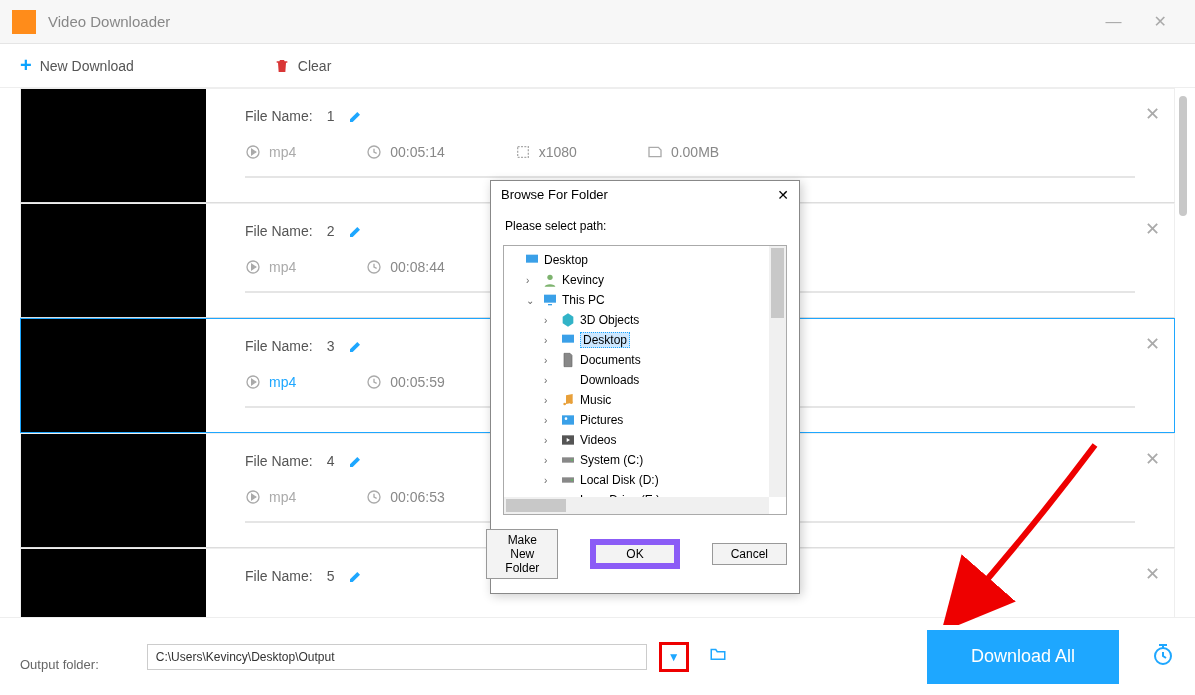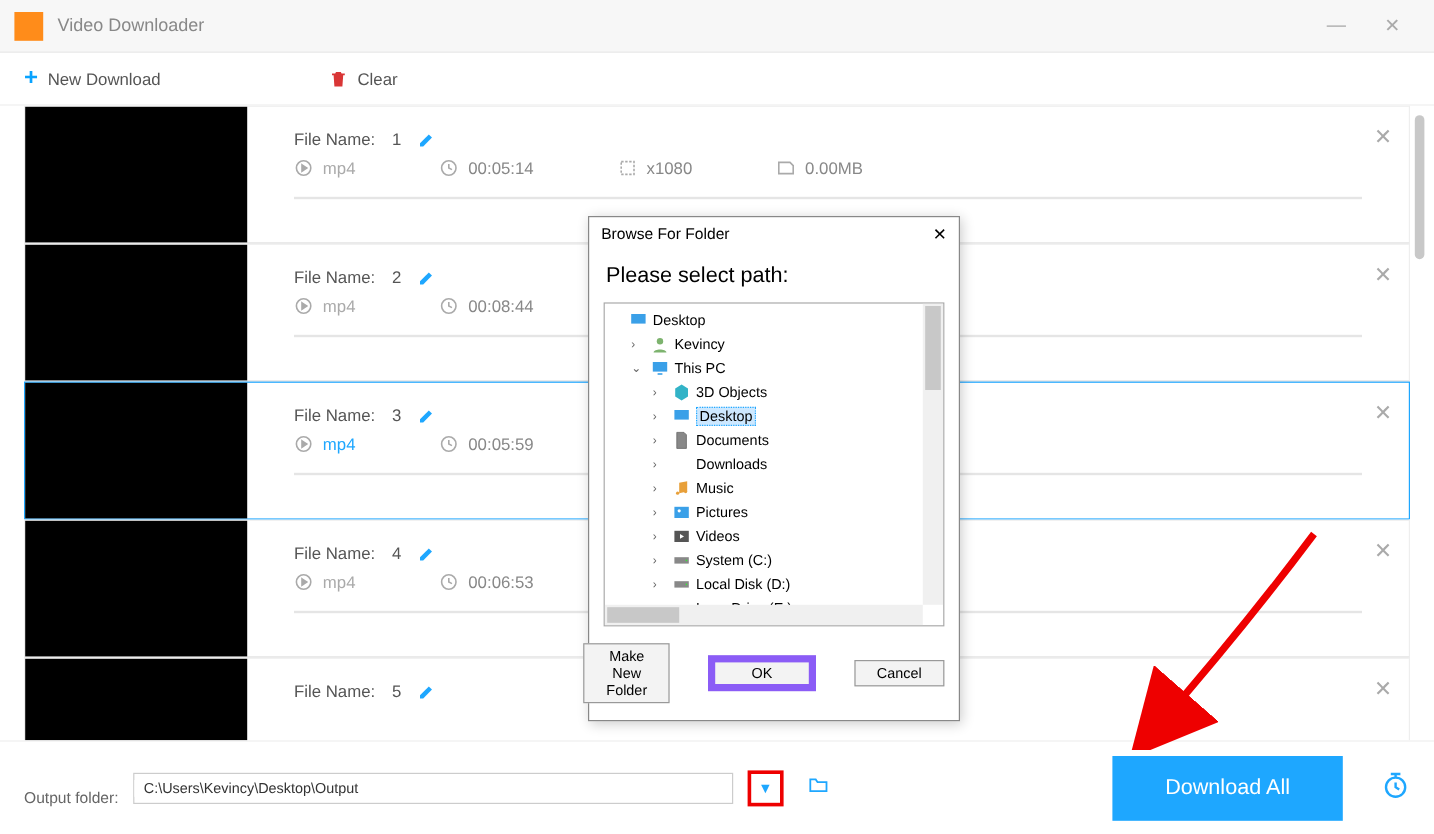--- a/index.html
+++ b/index.html
@@ -15,42 +15,42 @@
 .plus-ic { color: #09a3ff; font-size: 20px; font-weight: bold; }
 .trash-ic { color: #d93636; }
 
 .list-area { position: absolute; top: 88px; left: 20px; right: 20px; bottom: 78px; overflow: hidden; }
 .item { display: flex; height: 115px; border: 1px solid #eee; border-bottom: 1px solid #ddd; margin-bottom: 0; }
 .item.selected { border: 1px solid #1ea7ff; }
 .thumb { width: 185px; background: #000; }
 .meta { flex: 1; padding: 18px 39px; position: relative; }
 .row1 { display: flex; align-items: center; gap: 14px; font-size: 14px; color: #555; }
 .pencil { color: #1ea7ff; }
-.row2 { display: flex; align-items: center; gap: 70px; margin-top: 8px; font-size: 14px; color: #888; }
+.row2 { display: flex; align-items: center; gap: 70px; margin-top: 20px; font-size: 14px; color: #888; }
 .row2 span { display: flex; align-items: center; gap: 8px; }
 .progress { margin-top: 16px; height: 2px; background: #e5e5e5; }
 .item-close { position: absolute; top: 14px; right: 14px; color: #aaa; font-size: 18px; cursor: pointer; }
 
 .scroll-thumb { position: absolute; right: 8px; top: 96px; width: 8px; height: 120px; background: #c8c8c8; border-radius: 4px; }
 
 .footer { position: absolute; bottom: 0; left: 0; right: 0; height: 78px; background: #fff; border-top: 1px solid #eee; display: flex; align-items: center; padding: 0 20px; gap: 12px; }
 .out-lbl { font-size: 13px; color: #666; margin-top: 16px; }
-.out-field { flex: 0 0 500px; border: 1px solid #ccc; height: 26px; display: flex; align-items: center; }
+.out-field { flex: 0 0 500px; border: 1px solid #ccc; height: 26px; display: flex; align-items: center; margin-left: 36px; }
 .out-input { flex: 1; border: none; padding: 0 8px; font-size: 12px; color: #333; outline: none; }
 .dd-box { width: 30px; height: 30px; border: 3px solid #e00; display: flex; align-items: center; justify-content: center; color: #1ea7ff; font-size: 12px; cursor: pointer; }
 .open-ic { color: #1ea7ff; font-size: 20px; cursor: pointer; margin-left: 6px; }
 .spacer { flex: 1; }
 .dl-all { background: #1ea7ff; color: #fff; border: none; height: 54px; padding: 0 44px; font-size: 18px; cursor: pointer; text-align: right; }
 .clock-ic { color: #1ea7ff; font-size: 22px; margin-left: 20px; cursor: pointer; }
 
 
 .dlg { position: absolute; left: 490px; top: 180px; width: 310px; background: #fff; border: 1px solid #888; box-shadow: 2px 2px 10px rgba(0,0,0,0.2); z-index: 100; }
 .dlg-title { display: flex; justify-content: space-between; padding: 6px 10px; font-size: 13px; }
 .dlg-x { cursor: pointer; font-size: 14px; }
-.dlg-sub { padding: 10px 14px 12px; font-size: 18px; }
+.dlg-sub { padding: 10px 14px 12px; font-size: 12px; }
 .tree-wrap { margin: 0 12px; border: 1px solid #aaa; height: 270px; position: relative; overflow: hidden; }
 .tree { padding: 4px; font-size: 12px; }
 .tree-item { display: flex; align-items: center; gap: 4px; padding: 2px 0; white-space: nowrap; }
 .tree-item .caret { width: 12px; color: #666; font-size: 10px; }
 .tree-item .ic { width: 16px; text-align: center; }
 .tree-item.sel span.lbl { background: #cde8ff; border: 1px dotted #1ea7ff; padding: 0 2px; }
 .tree-scroll-v { position: absolute; right: 0; top: 0; width: 17px; bottom: 17px; background: #f0f0f0; }
 .tree-scroll-v .thb { position: absolute; left: 2px; right: 2px; top: 2px; height: 70px; background: #c8c8c8; }
 .tree-scroll-h { position: absolute; left: 0; right: 17px; bottom: 0; height: 17px; background: #f0f0f0; }
 .tree-scroll-h .thb { position: absolute; top: 2px; bottom: 2px; left: 2px; width: 60px; background: #c8c8c8; }

